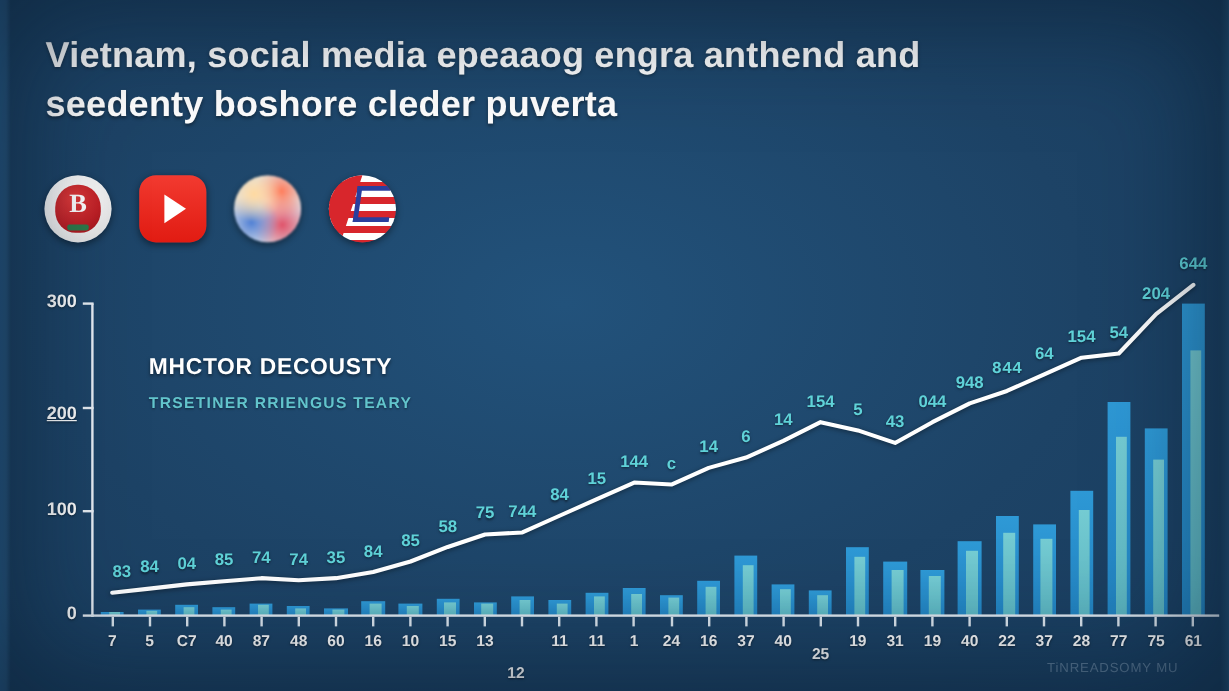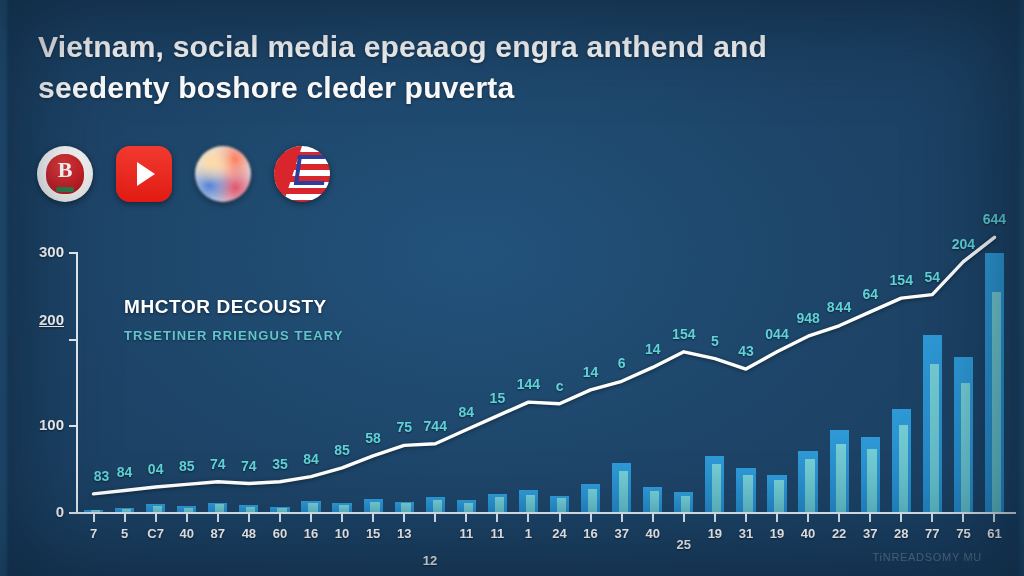--- a/index.html
+++ b/index.html
@@ -380,21 +380,21 @@
         <div class="pt-label" style="left: 994.467px; top: 211.4px; color: rgb(95, 210, 216);">644</div>
       </div>
 
     <div id="y-axis"></div>
     <div id="yticks-layer">
         <div class="y-tick" style="top: 512px;"></div>
         <div class="y-label-wrap" style="top: 503px;">0</div>
         <div class="y-tick" style="top: 425.333px;"></div>
         <div class="y-label-wrap" style="top: 416.333px;">100</div>
         <div class="y-tick" style="top: 338.667px;"></div>
-        <div class="y-label-wrap" style="top: 311px; text-decoration: underline;">200</div>
+        <div class="y-label-wrap" style="top: 336px; text-decoration: underline;">200</div>
         <div class="y-tick" style="top: 252px;"></div>
         <div class="y-label-wrap" style="top: 243px;">300</div>
       </div>
 
     <div id="x-axis"></div>
     <div id="xticks-layer">
         <div class="x-tick" style="left: 92.5333px;"></div>
         <div class="x-label" style="left: 93.5333px;">7</div>
         <div class="x-tick" style="left: 123.6px;"></div>
         <div class="x-label" style="left: 124.6px;">5</div>

